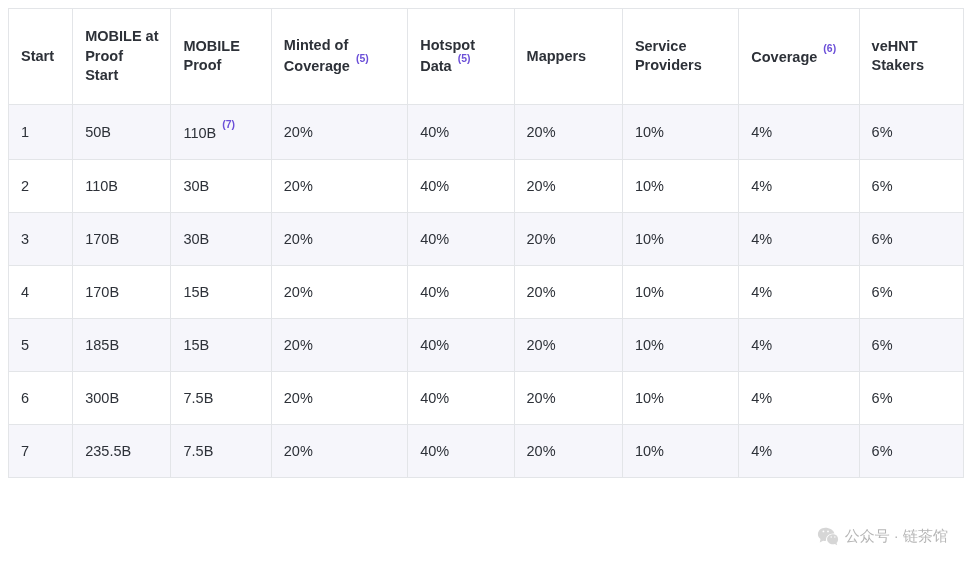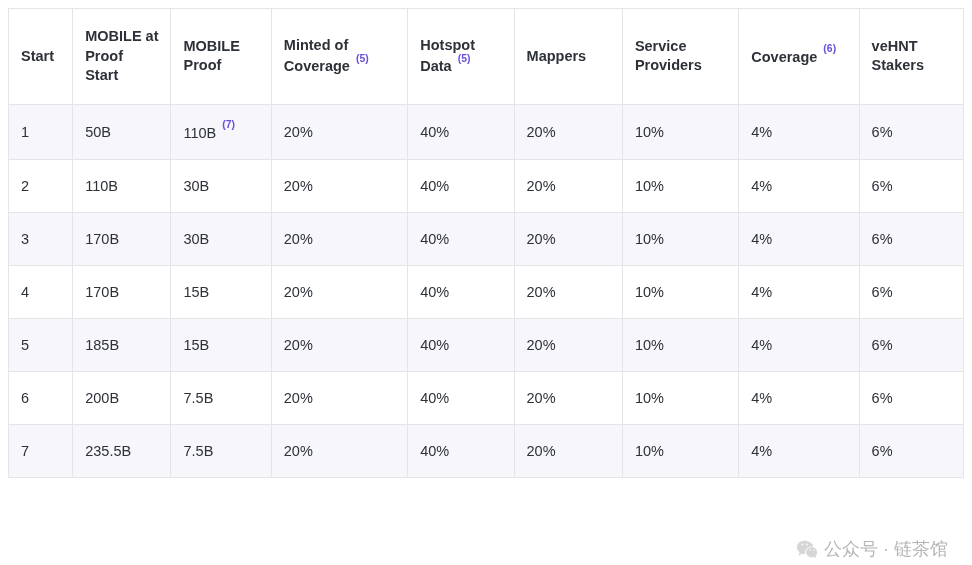--- a/index.html
+++ b/index.html
@@ -28,23 +28,23 @@
     background: #fff;
     line-height: 1.35;
   }
   tbody tr:nth-child(odd) td { background: #f6f6fb; }
   tbody tr:nth-child(even) td { background: #fff; }
   sup { font-size: 0.72em; position: relative; top: -0.35em; margin-left: 2px; }
   sup a, .fn { color: #6b4fd8; text-decoration: none; font-weight: 600; }
   .watermark {
     position: fixed;
     right: 24px;
-    bottom: 4px;
+    bottom: 18px;
     color: rgba(120,120,120,0.55);
-    font-size: 18px;
+    font-size: 15px;
     display: flex;
     align-items: center;
     gap: 6px;
     pointer-events: none;
   }
   .watermark .bubble {
     width: 22px; height: 22px;
     display: inline-flex; align-items: center; justify-content: center;
     opacity: 0.55;
   }
@@ -137,21 +137,21 @@
         <td>15B</td>
         <td>20%</td>
         <td>40%</td>
         <td>20%</td>
         <td>10%</td>
         <td>4%</td>
         <td>6%</td>
       </tr>
       <tr>
         <td>6</td>
-        <td>200B</td>
+        <td>300B</td>
         <td>7.5B</td>
         <td>20%</td>
         <td>40%</td>
         <td>20%</td>
         <td>10%</td>
         <td>4%</td>
         <td>6%</td>
       </tr>
       <tr>
         <td>7</td>

